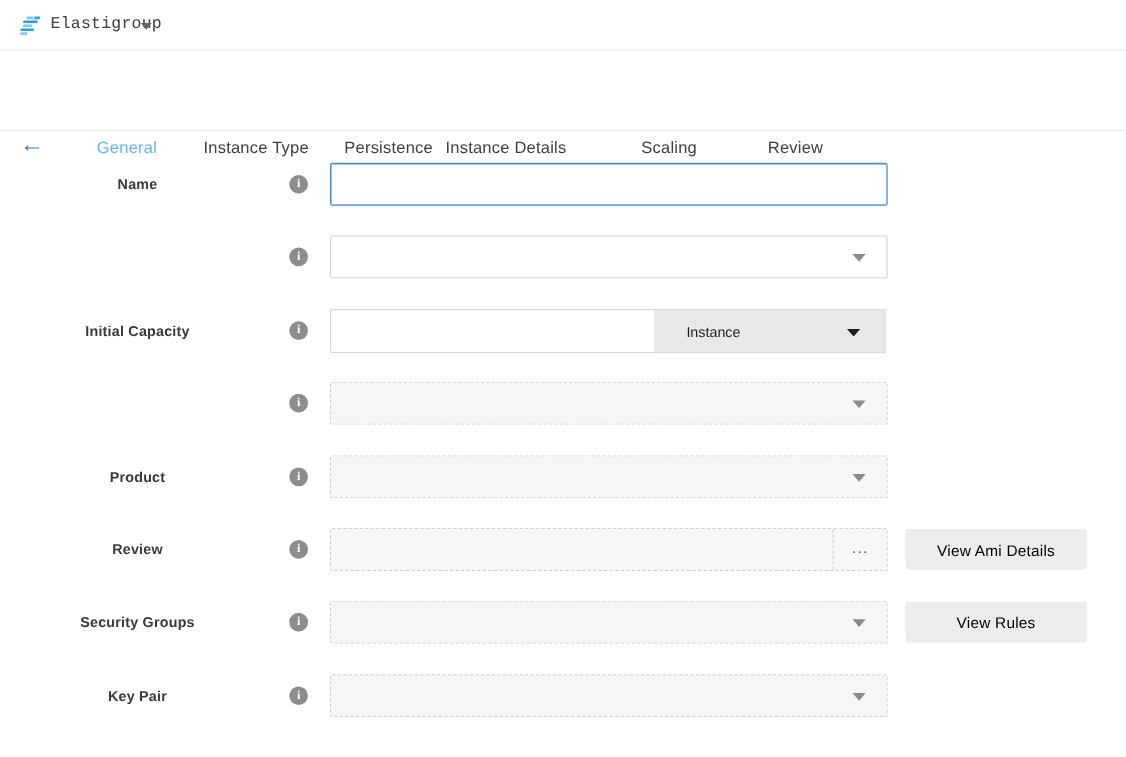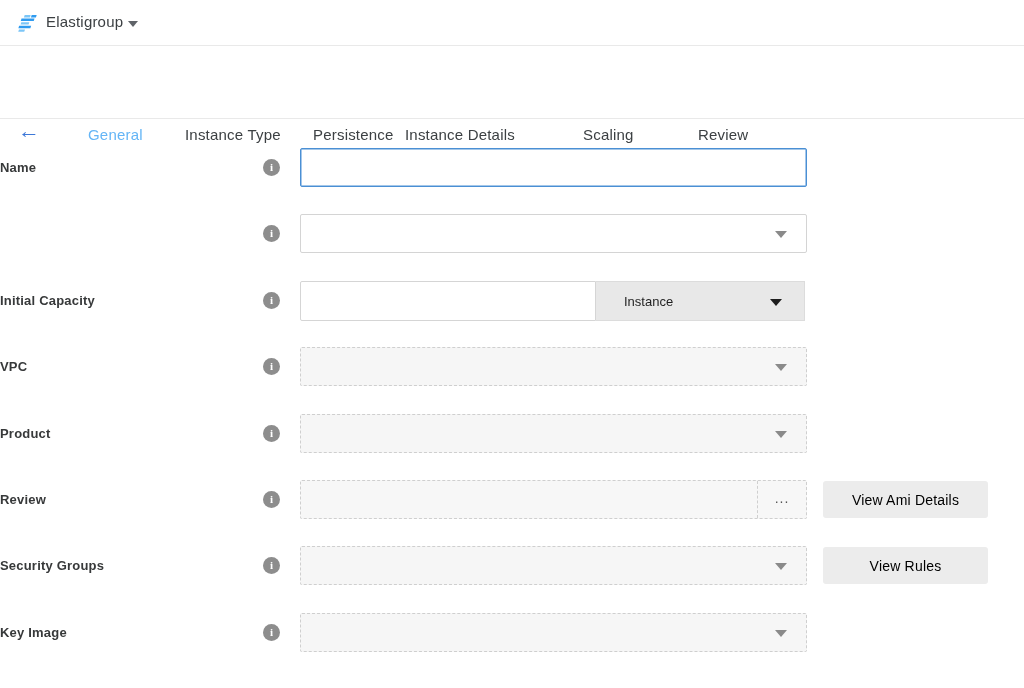--- a/index.html
+++ b/index.html
@@ -2,32 +2,32 @@
 <html><head>
 <meta charset="utf-8">
 <style>
   * { margin:0; padding:0; box-sizing:border-box; }
   html,body { width:1024px; height:688px; background:#fff; font-family:"Liberation Sans", sans-serif; }
   #app { position:relative; width:1024px; height:688px; background:#fff; overflow:hidden; }
 
   
   .topbar { position:absolute; left:0; top:0; width:1024px; height:46px; background:#fff; border-bottom:1px solid #e9e9e9; }
   .logo { position:absolute; left:15px; top:14px; width:24px; height:19px; }
-  .brand { position:absolute; left:46px; top:13px; font-size:15px; color:#3c4043; letter-spacing:.2px; }
+  .brand { position:absolute; left:46px; top:13px; font-size:15px; color:#3c4043; letter-spacing:.2px;font-family:Liberation Mono, monospace; }
   .brand-caret { position:absolute; left:128px; top:21px; width:0; height:0; border-left:5px solid transparent; border-right:5px solid transparent; border-top:6px solid #5f6368; }
 
   
   .tabbar { position:absolute; left:0; top:47px; width:1024px; height:72px; background:#fff; border-bottom:1px solid #e9e9e9; }
   .back-arrow { position:absolute; left:18px; top:73px; font-size:22px; color:#3d78d8; line-height:22px; cursor:pointer; }
   .tab { position:absolute; top:79px; font-size:15px; color:#3c4043; letter-spacing:.2px; cursor:pointer; white-space:nowrap; }
   .tab.active { color:#64b5f6; }
 
   
   .row { position:absolute; left:0; width:1024px; height:40px; }
-  .field-label { position:absolute; left:0; top:0; width:250px; height:39px; line-height:39px; text-align:left; font-size:13px; font-weight:bold; color:#37393a; letter-spacing:.2px; }
+  .field-label { position:absolute; left:0; top:0; width:250px; height:39px; line-height:39px; text-align:center; font-size:13px; font-weight:bold; color:#37393a; letter-spacing:.2px; }
   .info-icon { position:absolute; left:263px; top:11px; width:17px; height:17px; border-radius:50%; background:#8d8d8d; color:#fff; font-size:11px; font-weight:bold; text-align:center; line-height:17px; font-family:"Liberation Serif", serif; }
 
   .text-input { position:absolute; left:300px; top:0; width:507px; height:39px; background:#fff; border:1px solid #d5d5d5; border-radius:2px; outline:none; font-size:13px; color:#333; padding:0 12px; font-family:"Liberation Sans", sans-serif; }
   .text-input.focused { border:1px solid #4a8fd4; box-shadow:0 0 0 .5px #4a8fd4 inset; }
 
   .select { position:absolute; left:300px; top:0; width:507px; height:39px; background:#fff; border:1px solid #d4d4d4; border-radius:2px; cursor:pointer; }
   .select.disabled { background:#f6f6f6; border:1px dashed #cfcfcf; cursor:default; }
   .caret { position:absolute; right:19px; top:16px; width:0; height:0; border-left:6px solid transparent; border-right:6px solid transparent; border-top:7px solid #8a8a8a; }
 
   .half-input { position:absolute; left:300px; top:0; width:296px; height:40px; background:#fff; border:1px solid #d5d5d5; border-radius:2px 0 0 2px; outline:none; font-size:13px; color:#333; padding:0 12px; font-family:"Liberation Sans", sans-serif; }
@@ -87,21 +87,20 @@
     <span class="field-label">Initial Capacity</span>
     <span class="info-icon">i</span>
     <input class="half-input" type="text" value="" style="">
     <div class="unit-select">
       <span class="unit-text">Instance</span>
       <span class="caret"></span>
     </div>
   </div>
 
   <div class="row" style="top:347px">
-    <span class="field-label">VPC</span>
     <span class="info-icon">i</span>
     <div class="select disabled">
       <span class="caret"></span>
     </div>
   </div>
 
   <div class="row" style="top:414px">
     <span class="field-label">Product</span>
     <span class="info-icon">i</span>
     <div class="select disabled">
@@ -121,20 +120,20 @@
   <div class="row" style="top:546px">
     <span class="field-label">Security Groups</span>
     <span class="info-icon">i</span>
     <div class="select disabled">
       <span class="caret"></span>
     </div>
     <button class="side-btn">View Rules</button>
   </div>
 
   <div class="row" style="top:613px">
-    <span class="field-label">Key Image</span>
+    <span class="field-label">Key Pair</span>
     <span class="info-icon">i</span>
     <div class="select disabled">
       <span class="caret"></span>
     </div>
   </div>
 
 </div>
 
 </body></html>

